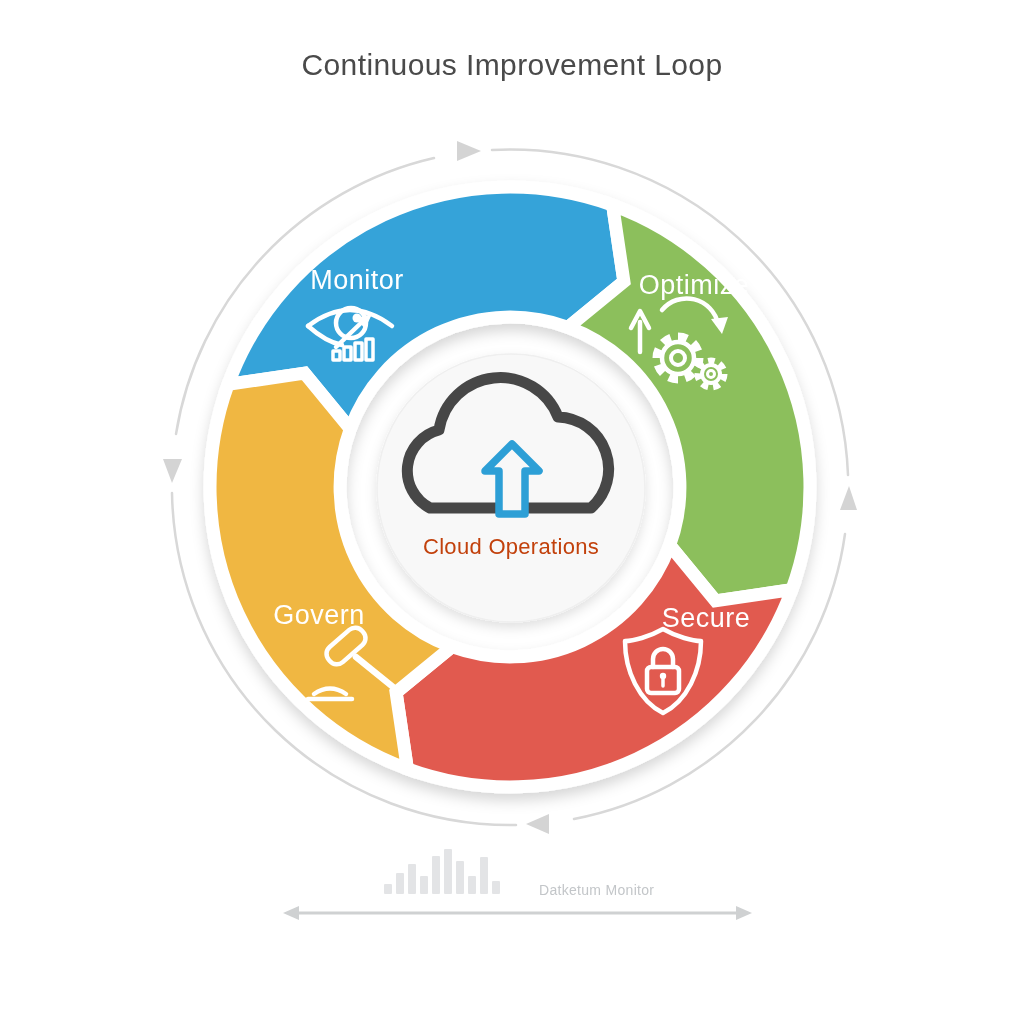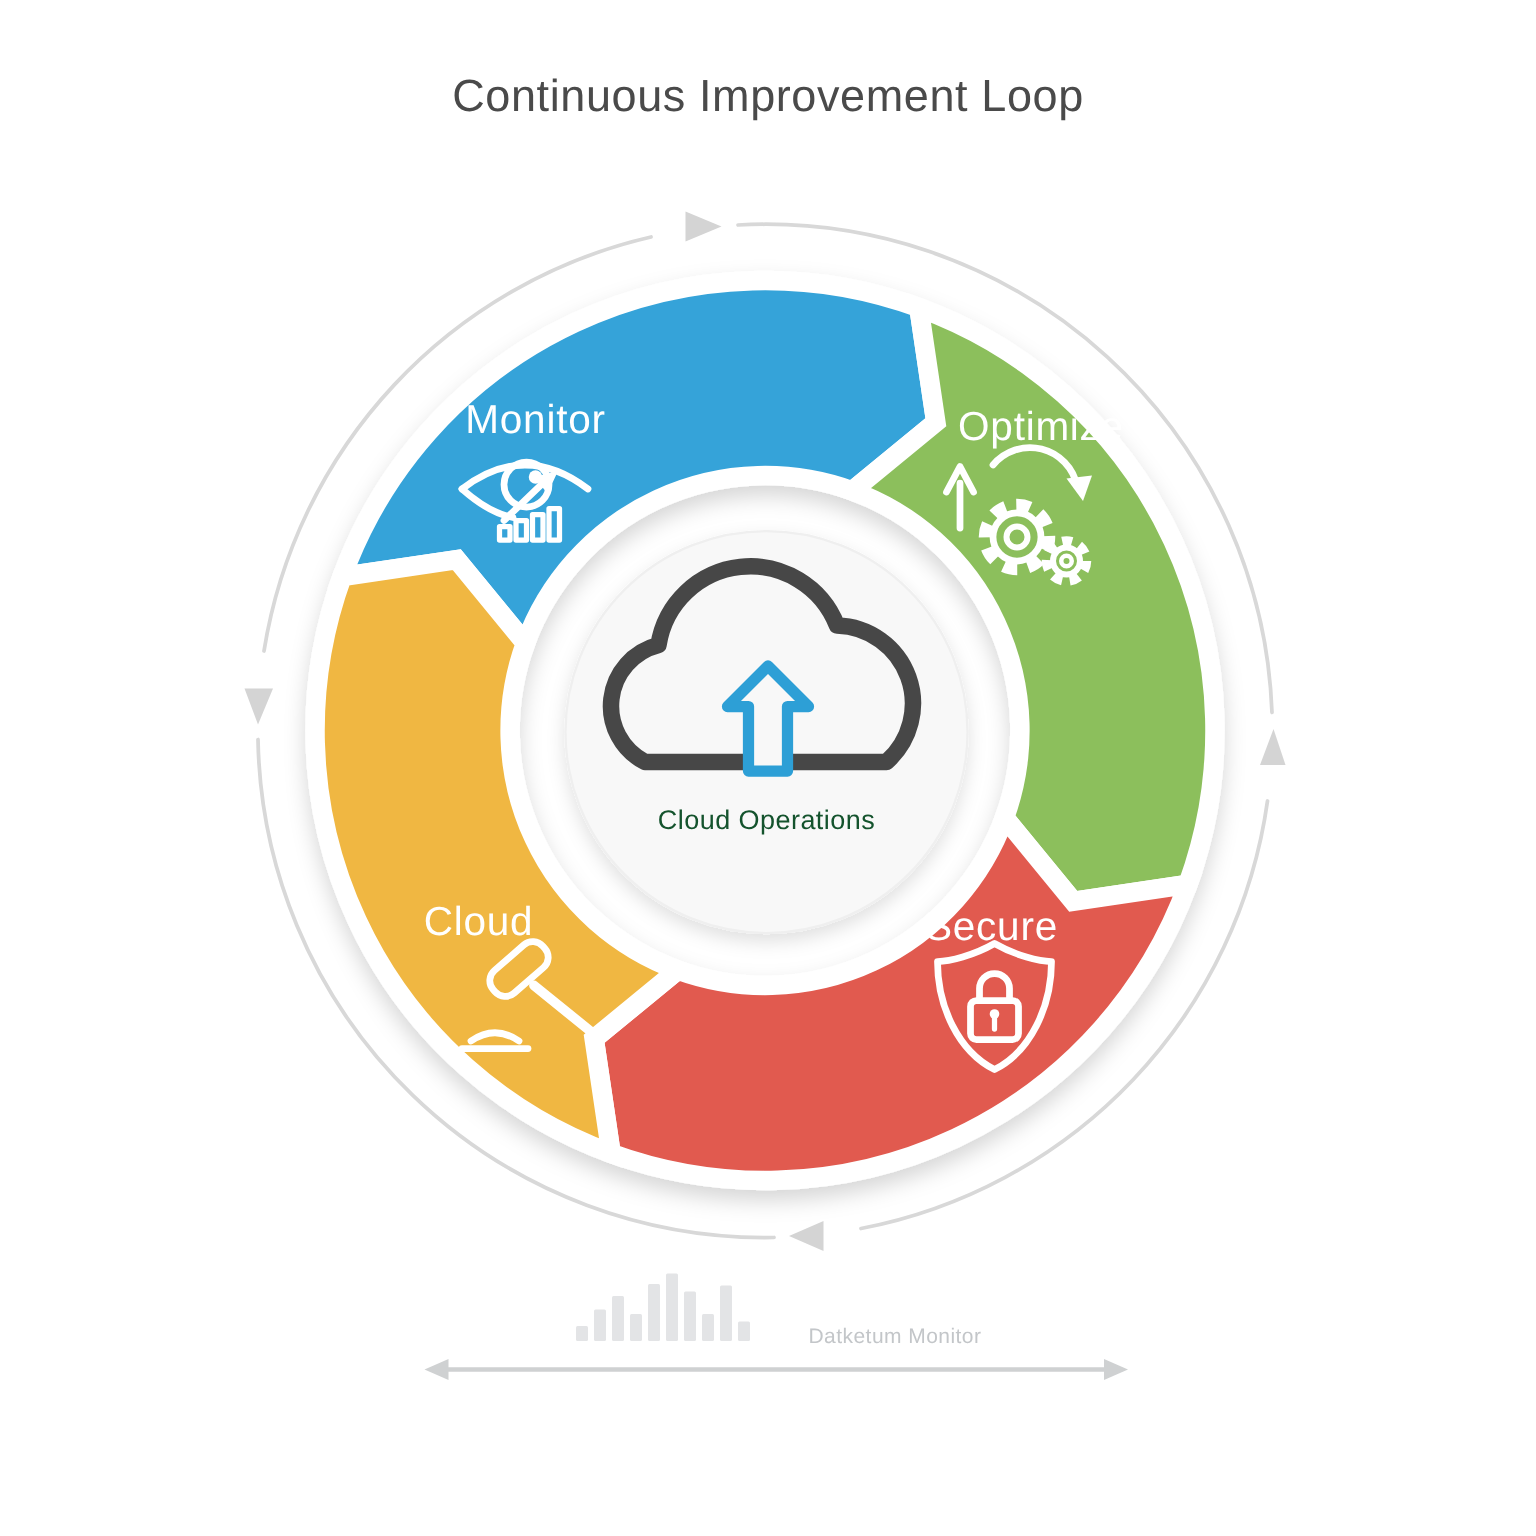--- a/index.html
+++ b/index.html
@@ -4,21 +4,21 @@
 <style>
   html,body{margin:0;padding:0;background:#ffffff;}
   body{width:1024px;height:1024px;overflow:hidden;font-family:"Liberation Sans",sans-serif;position:relative;}
   #stage{position:absolute;left:0;top:0;width:1024px;height:764px;}
   svg{position:absolute;left:0;top:0;}
   .title{position:absolute;top:48px;left:0;width:1024px;text-align:center;
          font-size:30px;color:#4a4a4a;letter-spacing:.4px;}
   .seg-label{position:absolute;transform:translate(-50%,-50%);color:#ffffff;
              font-size:27px;letter-spacing:.5px;white-space:nowrap;}
   .center-label{position:absolute;left:511px;top:547px;transform:translate(-50%,-50%);
-                font-size:18px;color:#14532d;letter-spacing:.3px;white-space:nowrap;}
+                font-size:22px;color:#c2410c;letter-spacing:.3px;white-space:nowrap;}
   .stats-line{position:absolute;left:538px;top:856px;font-size:25px;color:#b3b7ba;white-space:nowrap;}
   .stats-line .sep{color:#c8795a;font-size:19px;padding:0 4px;}
   .stats-caption{position:absolute;left:539px;top:882px;font-size:14px;color:#c3c6c9;
                  letter-spacing:.3px;white-space:nowrap;}
   #bar-chart{position:absolute;left:384px;top:848px;height:46px;display:flex;
              align-items:flex-end;gap:4px;}
   #bar-chart .bar{width:8px;border-radius:1px;}
   .bottom-title{position:absolute;top:924px;left:0;width:1024px;text-align:center;
                 font-size:29px;color:#4c4c4c;letter-spacing:.3px;}
 </style>
@@ -112,22 +112,22 @@
       <line x1="296" y1="913" x2="739" y2="913" stroke="#cfd1d2" stroke-width="3"></line>
       <polygon points="283,913 299,906 299,920" fill="#cfd1d2"></polygon>
       <polygon points="752,913 736,906 736,920" fill="#cfd1d2"></polygon>
     </g>
   </svg>
 
   <div class="title">Continuous Improvement Loop</div>
 
   <div class="seg-label" style="left:357px;top:280px;">Monitor</div>
   <div class="seg-label" style="left:662px;top:285px;margin-left:32px;">Optimize</div>
-  <div class="seg-label" style="left:661px;top:618px;">Secure</div>
-  <div class="seg-label" style="left:319px;top:615px;">Cloud</div>
+  <div class="seg-label" style="left:706px;top:618px;">Secure</div>
+  <div class="seg-label" style="left:319px;top:615px;">Govern</div>
 
   <div class="center-label">Cloud Operations</div>
 
   <div id="bar-chart">
       <div class="bar" style="height: 10px; background: rgb(227, 228, 230);"></div>
       <div class="bar" style="height: 21px; background: rgb(227, 228, 230);"></div>
       <div class="bar" style="height: 30px; background: rgb(227, 228, 230);"></div>
       <div class="bar" style="height: 18px; background: rgb(227, 228, 230);"></div>
       <div class="bar" style="height: 38px; background: rgb(227, 228, 230);"></div>
       <div class="bar" style="height: 45px; background: rgb(227, 228, 230);"></div>

